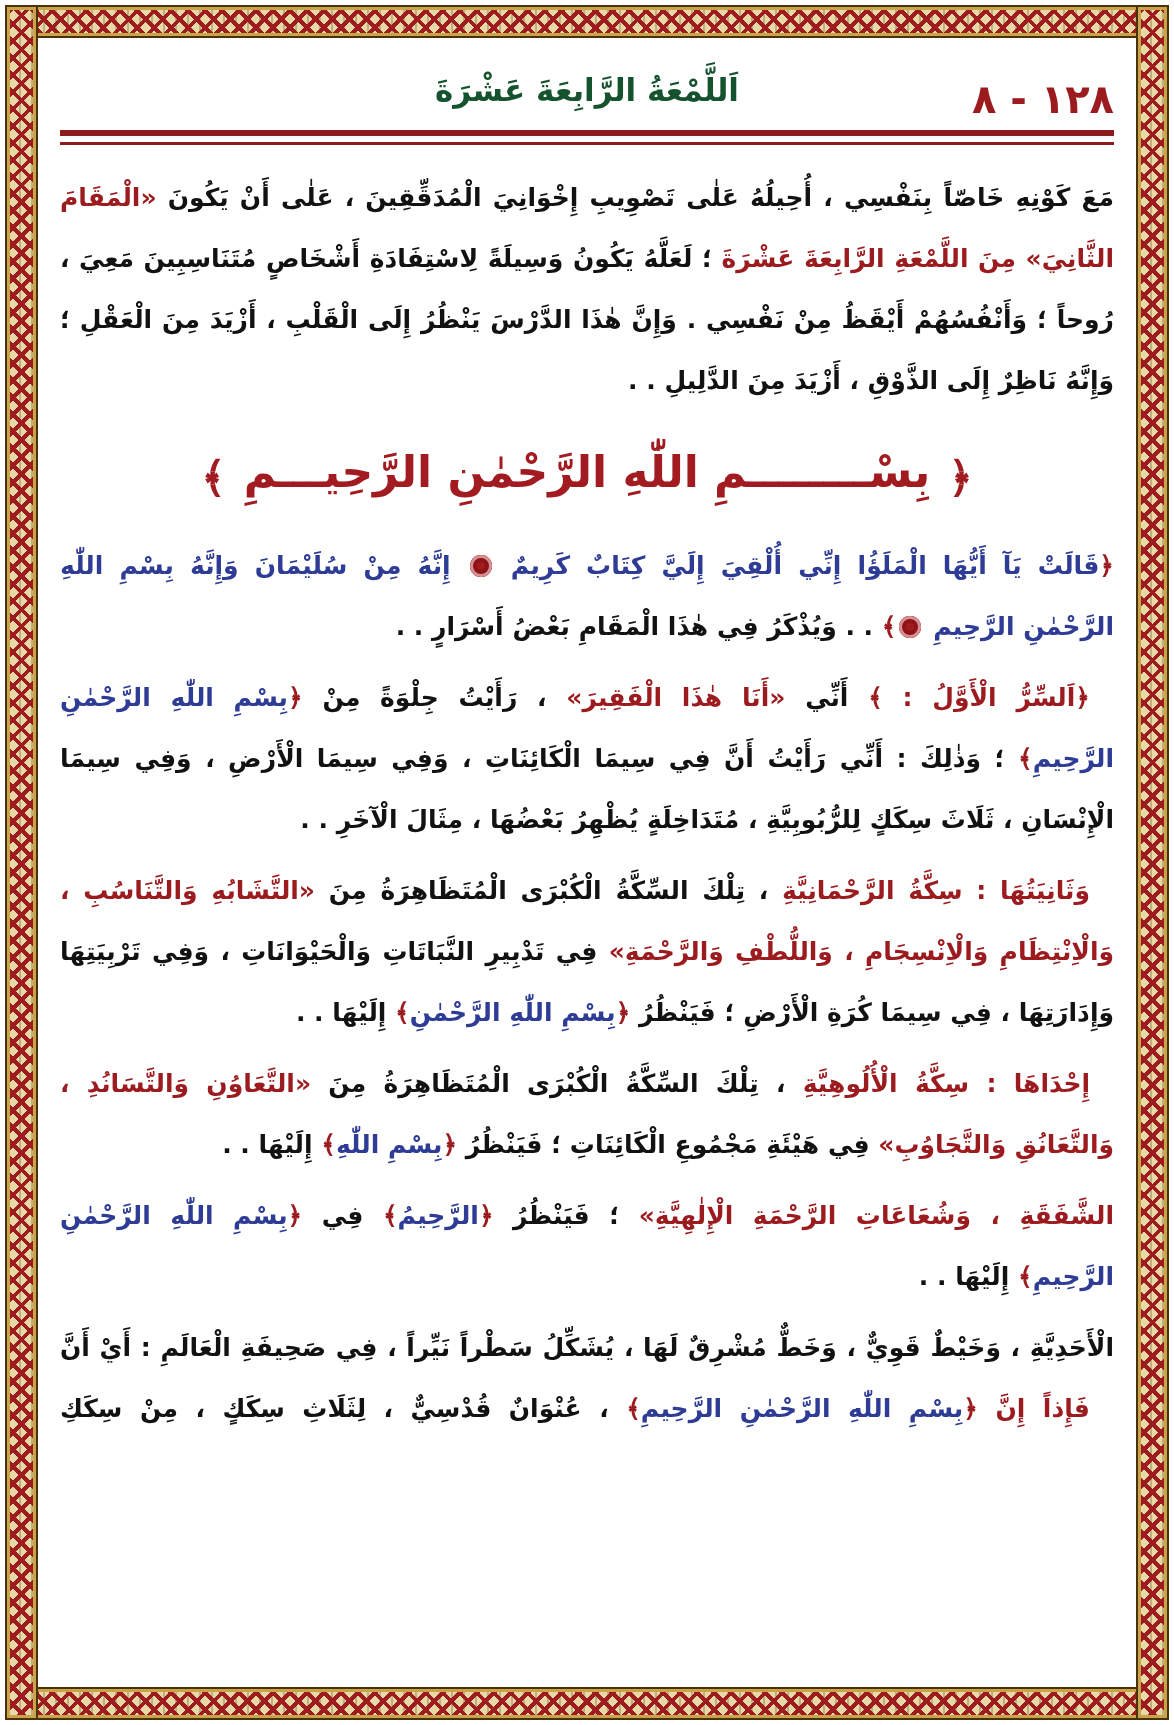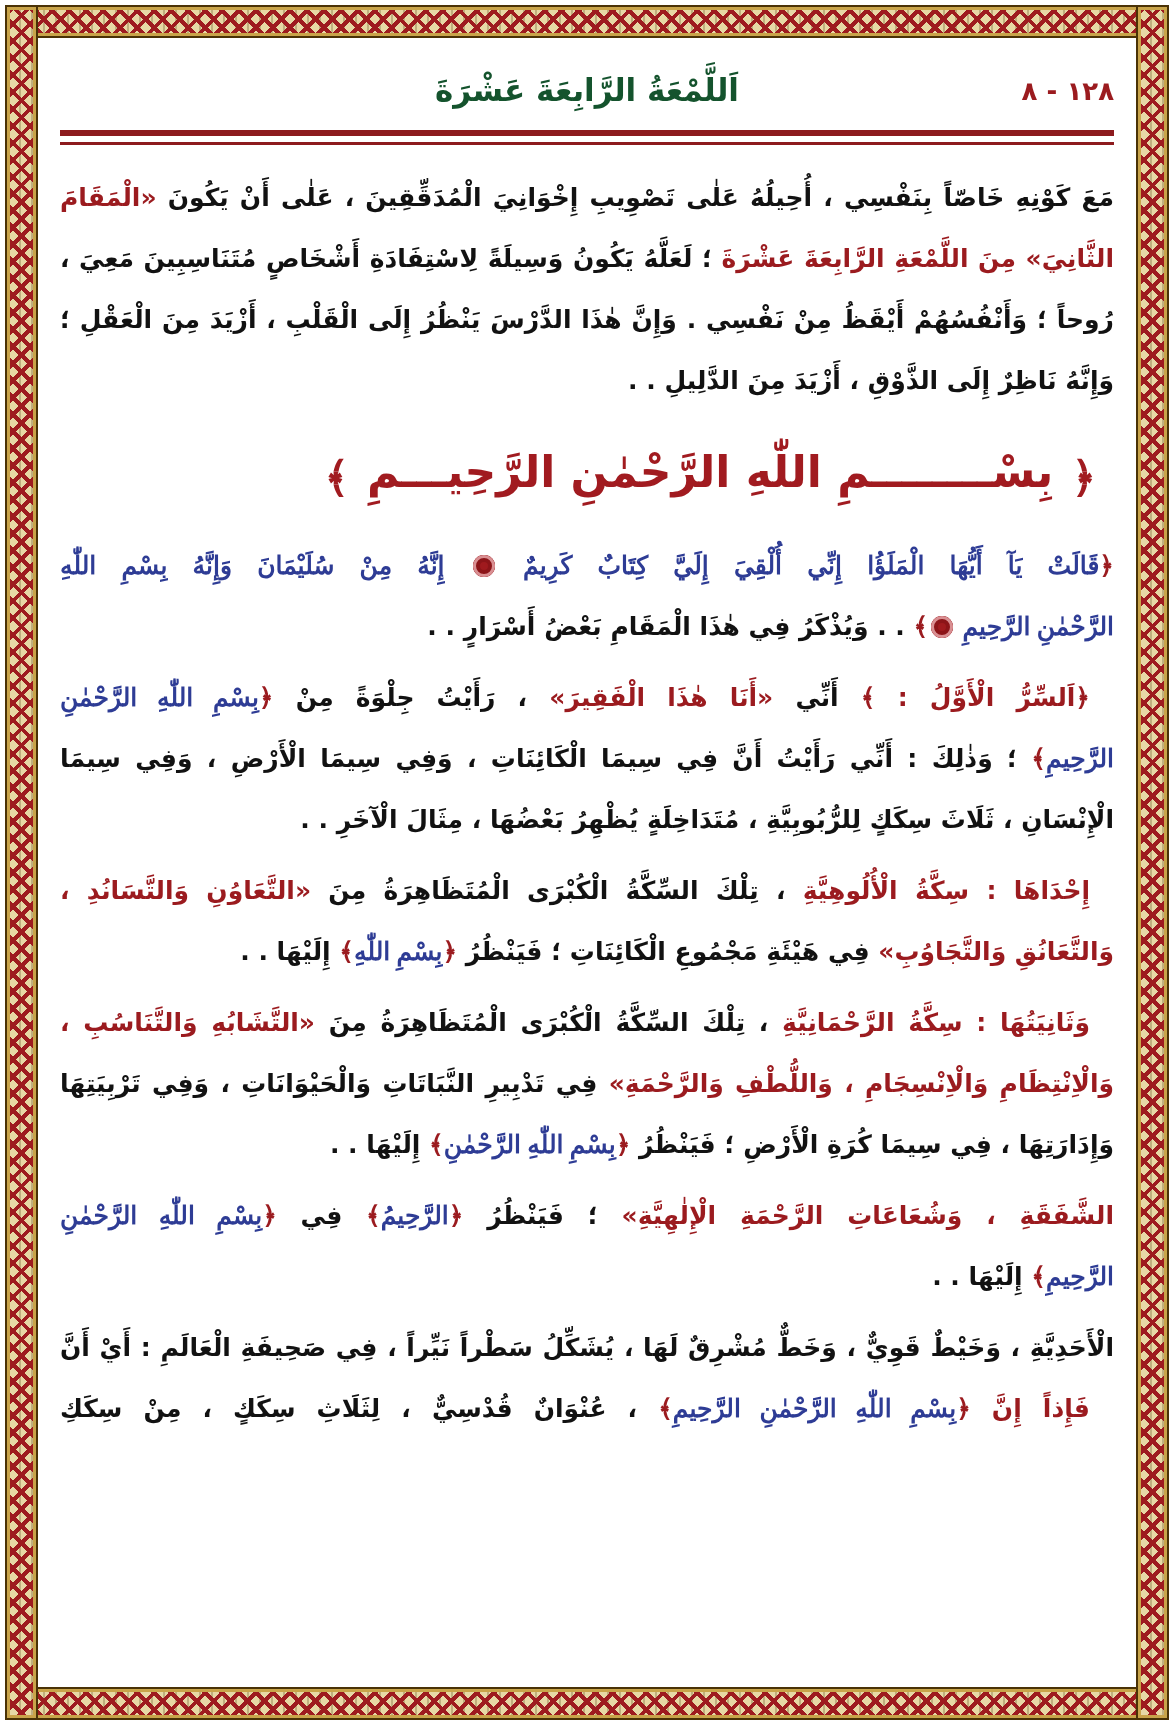--- a/index.html
+++ b/index.html
@@ -21,41 +21,41 @@
   }
   .strip-top{top:5px;left:5px;right:5px;height:29px;}
   .strip-bottom{bottom:5px;left:5px;right:5px;height:29px;}
   .strip-left{top:5px;bottom:5px;left:5px;width:29px;}
   .strip-right{top:5px;bottom:5px;right:5px;width:29px;}
 
   .content{position:absolute;top:34px;left:34px;right:34px;bottom:34px;
     padding:26px 26px 0;direction:rtl;}
 
   .hdr{position:relative;height:50px;margin-top:10px;}
-  .pagenum{position:absolute;left:auto;right:0;top:6px;color:#9b1b1f;font-size:26px;}
+  .pagenum{position:absolute;left:auto;right:0;top:6px;color:#9b1b1f;font-size:40px;}
   .title{text-align:center;color:#14532d;font-size:31px;padding-top:2px;}
 
   .rule{margin-top:10px;height:6px;border-top:6px solid #8d1b1e;border-bottom:3px solid #8d1b1e;}
 
   .body{margin-top:22px;font-size:25px;color:#121212;}
   .para{margin:0;}
   .para.space{margin-top:10px;}
   .line{line-height:61px;min-height:61px;}
   .just{text-align:justify;text-align-last:justify;}
   .end{text-align:right;text-align-last:right;}
   .ind{padding-right:24px;}
   .c-black{color:#121212;}
   .c-red{color:#9b1b1f;}
-  .c-blue{color:#2e3c95;font-family:Liberation Serif, serif;}
+  .c-blue{color:#2e3c95;}
   .c-bracket{color:#9b1b1f;}
   .c-medallion{font-size:0;display:inline-block;width:22px;height:22px;border-radius:50%;
     vertical-align:-3px;margin:0 3px;
     background:#a01a1e;
     box-shadow:inset 0 0 0 3px #d98f92, inset 0 0 0 7px #8c1418;}
-  .basmala{text-align:right;margin:26px 0 28px;color:#a11b20;}
+  .basmala{text-align:center;margin:26px 0 28px;color:#a11b20;}
   .basmala .txt{font-size:44px;line-height:70px;letter-spacing:1px;}
   .basmala .orn{font-size:42px;vertical-align:-5px;padding:0 18px;}
 </style>
 </head>
 <body>
 
 <div class="page">
   <div class="strip strip-top"></div>
   <div class="strip strip-bottom"></div>
   <div class="strip strip-left"></div>
@@ -78,27 +78,27 @@
         <div class="para">
           <div class="line just"><span class="c-bracket">﴿</span><span class="c-blue">قَالَتْ يَآ أَيُّهَا الْمَلَؤُا إِنِّي أُلْقِيَ إِلَيَّ كِتَابٌ كَرِيمٌ </span><span class="c-medallion"></span><span class="c-blue"> إِنَّهُ مِنْ سُلَيْمَانَ وَإِنَّهُ بِسْمِ اللّٰهِ</span></div>
           <div class="line end"><span class="c-blue">الرَّحْمٰنِ الرَّحِيمِ </span><span class="c-medallion"></span><span class="c-bracket">﴾</span><span class="c-black"> . . وَيُذْكَرُ فِي هٰذَا الْمَقَامِ بَعْضُ أَسْرَارٍ . .</span></div>
         </div>
         <div class="para space">
           <div class="line just ind"><span class="c-red">﴿اَلسِّرُّ الْأَوَّلُ : ﴾</span><span class="c-black"> أَنِّي </span><span class="c-red">«أَنَا هٰذَا الْفَقِيرَ»</span><span class="c-black"> ، رَأَيْتُ جِلْوَةً مِنْ </span><span class="c-bracket">﴿</span><span class="c-blue">بِسْمِ اللّٰهِ الرَّحْمٰنِ</span></div>
           <div class="line just"><span class="c-blue">الرَّحِيمِ</span><span class="c-bracket">﴾</span><span class="c-black"> ؛ وَذٰلِكَ : أَنِّي رَأَيْتُ أَنَّ فِي سِيمَا الْكَائِنَاتِ ، وَفِي سِيمَا الْأَرْضِ ، وَفِي سِيمَا</span></div>
           <div class="line end"><span class="c-black">الْإِنْسَانِ ، ثَلَاثَ سِكَكٍ لِلرُّبُوبِيَّةِ ، مُتَدَاخِلَةٍ يُظْهِرُ بَعْضُهَا ، مِثَالَ الْآخَرِ . .</span></div>
         </div>
         <div class="para space">
-          <div class="line just ind"><span class="c-red">إِحْدَاهَا : سِكَّةُ الْأُلُوهِيَّةِ</span><span class="c-black"> ، تِلْكَ السِّكَّةُ الْكُبْرَى الْمُتَظَاهِرَةُ مِنَ </span><span class="c-red">«التَّعَاوُنِ وَالتَّسَانُدِ ،</span></div>
-          <div class="line end"><span class="c-red">وَالتَّعَانُقِ وَالتَّجَاوُبِ»</span><span class="c-black"> فِي هَيْئَةِ مَجْمُوعِ الْكَائِنَاتِ ؛ فَيَنْظُرُ </span><span class="c-bracket">﴿</span><span class="c-blue">بِسْمِ اللّٰهِ</span><span class="c-bracket">﴾</span><span class="c-black"> إِلَيْهَا . .</span></div>
-        </div>
-        <div class="para space">
           <div class="line just ind"><span class="c-red">وَثَانِيَتُهَا : سِكَّةُ الرَّحْمَانِيَّةِ</span><span class="c-black"> ، تِلْكَ السِّكَّةُ الْكُبْرَى الْمُتَظَاهِرَةُ مِنَ </span><span class="c-red">«التَّشَابُهِ وَالتَّنَاسُبِ ،</span></div>
           <div class="line just"><span class="c-red">وَالْاِنْتِظَامِ وَالْاِنْسِجَامِ ، وَاللُّطْفِ وَالرَّحْمَةِ»</span><span class="c-black"> فِي تَدْبِيرِ النَّبَاتَاتِ وَالْحَيْوَانَاتِ ، وَفِي تَرْبِيَتِهَا</span></div>
           <div class="line end"><span class="c-black">وَإِدَارَتِهَا ، فِي سِيمَا كُرَةِ الْأَرْضِ ؛ فَيَنْظُرُ </span><span class="c-bracket">﴿</span><span class="c-blue">بِسْمِ اللّٰهِ الرَّحْمٰنِ</span><span class="c-bracket">﴾</span><span class="c-black"> إِلَيْهَا . .</span></div>
+        </div>
+        <div class="para space">
+          <div class="line just ind"><span class="c-red">إِحْدَاهَا : سِكَّةُ الْأُلُوهِيَّةِ</span><span class="c-black"> ، تِلْكَ السِّكَّةُ الْكُبْرَى الْمُتَظَاهِرَةُ مِنَ </span><span class="c-red">«التَّعَاوُنِ وَالتَّسَانُدِ ،</span></div>
+          <div class="line end"><span class="c-red">وَالتَّعَانُقِ وَالتَّجَاوُبِ»</span><span class="c-black"> فِي هَيْئَةِ مَجْمُوعِ الْكَائِنَاتِ ؛ فَيَنْظُرُ </span><span class="c-bracket">﴿</span><span class="c-blue">بِسْمِ اللّٰهِ</span><span class="c-bracket">﴾</span><span class="c-black"> إِلَيْهَا . .</span></div>
         </div>
         <div class="para space">
           <div class="line just"><span class="c-red">الشَّفَقَةِ ، وَشُعَاعَاتِ الرَّحْمَةِ الْإِلٰهِيَّةِ»</span><span class="c-black"> ؛ فَيَنْظُرُ </span><span class="c-bracket">﴿</span><span class="c-blue">الرَّحِيمُ</span><span class="c-bracket">﴾</span><span class="c-black"> فِي </span><span class="c-bracket">﴿</span><span class="c-blue">بِسْمِ اللّٰهِ الرَّحْمٰنِ</span></div>
           <div class="line end"><span class="c-blue">الرَّحِيمِ</span><span class="c-bracket">﴾</span><span class="c-black"> إِلَيْهَا . .</span></div>
         </div>
         <div class="para space">
           <div class="line just"><span class="c-black">الْأَحَدِيَّةِ ، وَخَيْطٌ قَوِيٌّ ، وَخَطٌّ مُشْرِقٌ لَهَا ، يُشَكِّلُ سَطْراً نَيِّراً ، فِي صَحِيفَةِ الْعَالَمِ : أَيْ أَنَّ</span></div>
           <div class="line just ind"><span class="c-red">فَإِذاً إِنَّ </span><span class="c-bracket">﴿</span><span class="c-blue">بِسْمِ اللّٰهِ الرَّحْمٰنِ الرَّحِيمِ</span><span class="c-bracket">﴾</span><span class="c-black"> ، عُنْوَانٌ قُدْسِيٌّ ، لِثَلَاثِ سِكَكٍ ، مِنْ سِكَكِ</span></div>
         </div>
       </main>

